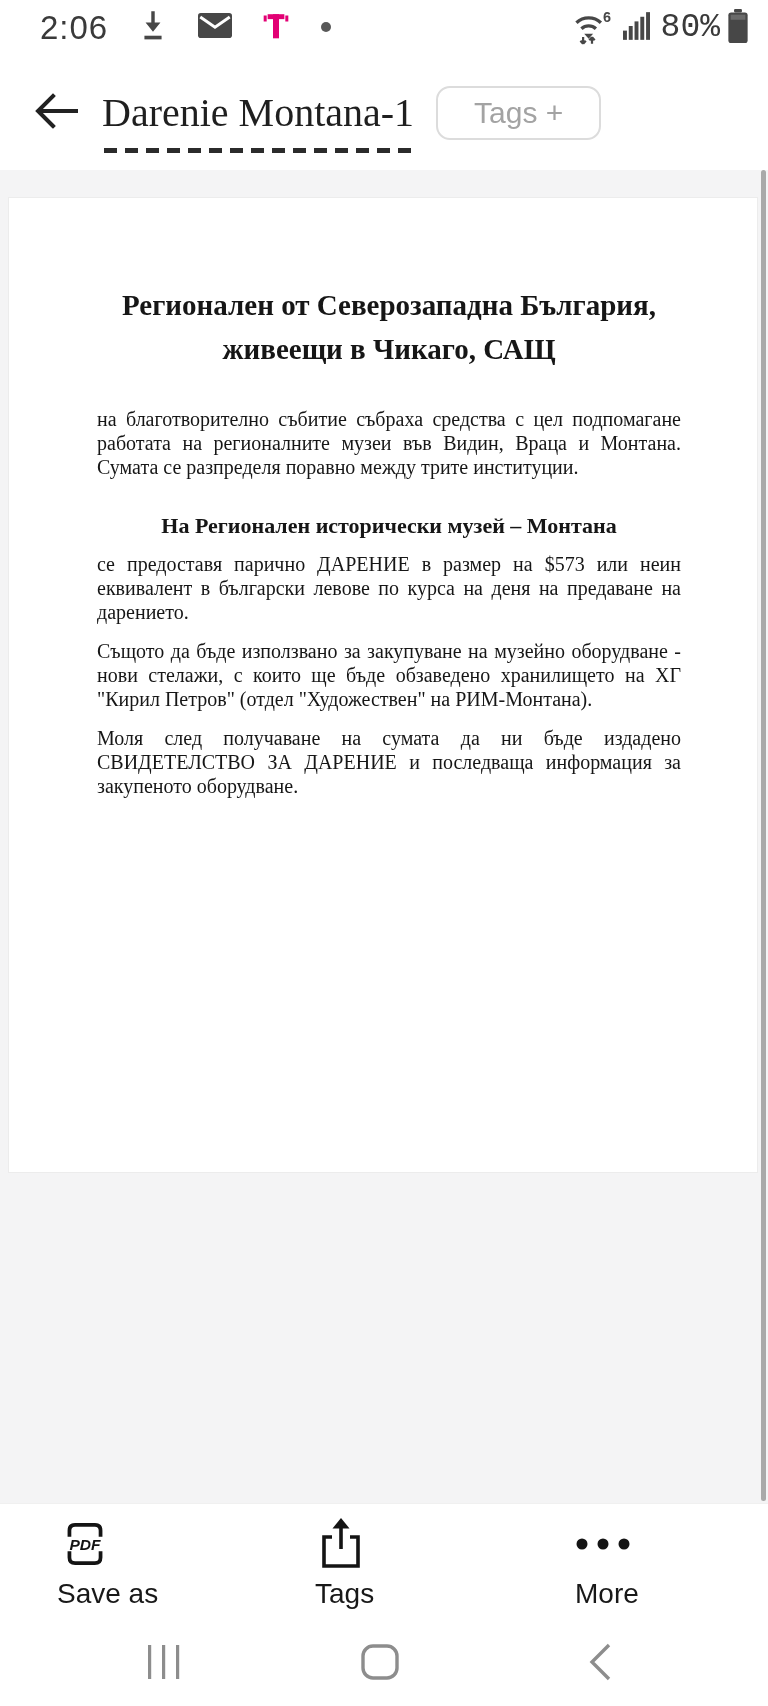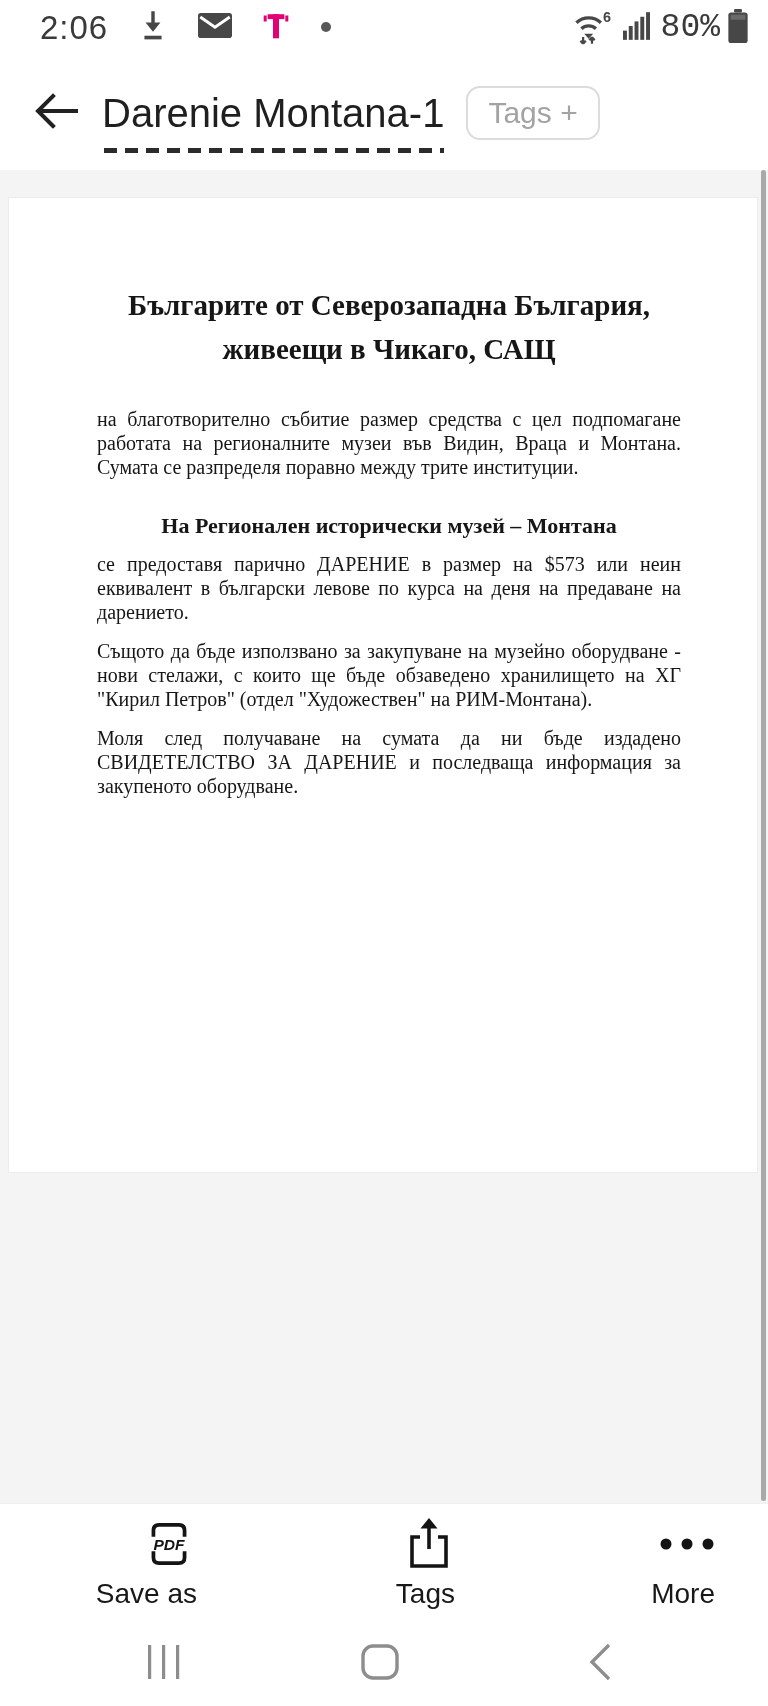--- a/index.html
+++ b/index.html
@@ -9,42 +9,42 @@
   
   .status-bar { height:55px; display:flex; align-items:center; padding:0 20px 0 40px; background:#fff; }
   .sb-left { display:flex; align-items:center; gap:31px; }
   .sb-time { font-size:33px; color:#3a3a3a; letter-spacing:1px; }
   .sb-right { margin-left:auto; display:flex; align-items:center; gap:8px; }
   .sb-batt-text { font-size:33px; color:#3a3a3a;font-family:Liberation Mono, monospace; }
 
   
   .header { height:115px; background:#fff; display:flex; align-items:center; padding:0 24px; }
   .back-btn { width:64px; height:64px; display:flex; align-items:center; justify-content:center; margin-right:14px; }
-  .title-wrap { position:relative; display:inline-block; }
+  .title-wrap { position:relative; display:inline-block;font-family:Liberation Serif, serif; }
   .note-title { font-size:40px; color:#1f1f1f; line-height:48px; white-space:nowrap; }
   .title-underline { position:absolute; left:2px; right:0; bottom:-16px; height:5px;
       background:repeating-linear-gradient(90deg,#2b2b2b 0 13px,transparent 13px 21px); }
-  .tags-chip { margin-left:22px; border:2px solid #dcdcdc; border-radius:14px; padding:8px 20px;
+  .tags-chip { margin-left:22px; border:2px solid #dcdcdc; border-radius:14px; padding:8px 36px;
       color:#a3a3a3; font-size:30px; background:#fff; white-space:nowrap;text-align:right; }
 
   
   .content { position:relative; height:1333px; background:#f4f4f5; }
   .page { position:absolute; left:8px; top:27px; width:750px; height:976px; background:#fff;
           border:1px solid #ececec; padding:85px 76px 0 88px; }
   .scrollbar { position:absolute; right:2px; top:0; width:5px; height:1331px; background:#a9a9a9; border-radius:3px; }
 
   .doc { font-family:"Liberation Serif", serif; color:#161616; }
   .doc-h1 { font-size:29px; font-weight:bold; text-align:center; line-height:44px; margin-bottom:36px; }
   .doc-h1 span { display:block; }
   .doc p { font-size:20px; line-height:24px; text-align:justify; margin-bottom:15px; }
   .doc-h2 { font-size:22px; font-weight:bold; text-align:center; margin:34px 0 13px; }
 
   
   .toolbar { position:relative; height:118px; background:#fff; border-top:1px solid #f0f0f0; }
-  .tool-btn { position:absolute; top:12px; width:140px; display:flex; flex-direction:column; align-items:flex-end; }
+  .tool-btn { position:absolute; top:12px; width:140px; display:flex; flex-direction:column; align-items:flex-start; }
   .tool-btn .ticon { height:56px; display:flex; align-items:center; justify-content:center; }
   .tool-label { margin-top:6px; font-size:28px; color:#181818; }
   .btn-save { left:57px; } .btn-share { left:315px; } .btn-more { left:575px; }
 
   
   .navbar { position:relative; height:85px; background:#fff; }
   .nav-btn { position:absolute; top:0; width:90px; height:85px; display:flex; align-items:center; justify-content:center; }
   .nav-recents { left:119px; } .nav-home { left:335px; } .nav-back { left:555px; }
 </style>
 </head>
@@ -122,24 +122,24 @@
     <div class="note-title">Darenie Montana-1</div>
     <div class="title-underline"></div>
   </div>
   <button class="tags-chip">Tags +</button>
 </div>
 
 <div class="content">
   <div class="page">
     <div class="doc">
       <div class="doc-h1">
-        <span>Българите от Северозападна България,</span>
+        <span>Регионален от Северозападна България,</span>
         <span>живеещи в Чикаго, САЩ</span>
       </div>
-      <p>на благотворително събитие размер средства с цел подпомагане работата на регионалните музеи във Видин, Враца и Монтана. Сумата се разпределя поравно между трите институции.</p>
+      <p>на благотворително събитие събраха средства с цел подпомагане работата на регионалните музеи във Видин, Враца и Монтана. Сумата се разпределя поравно между трите институции.</p>
       <div class="doc-h2">На Регионален исторически музей – Монтана</div>
       <p>се предоставя парично ДАРЕНИЕ  в размер на $573 или неин еквивалент в български левове по курса на деня на предаване на дарението.</p>
       <p>Същото да бъде използвано за закупуване на музейно оборудване - нови стелажи, с които ще бъде обзаведено хранилището на ХГ "Кирил Петров" (отдел  "Художествен" на РИМ-Монтана).</p>
       <p>Моля след получаване на сумата да ни бъде издадено СВИДЕТЕЛСТВО ЗА ДАРЕНИЕ и последваща информация за закупеното оборудване.</p>
     </div>
   </div>
   <div class="scrollbar"></div>
 </div>
 
 <div class="toolbar">

